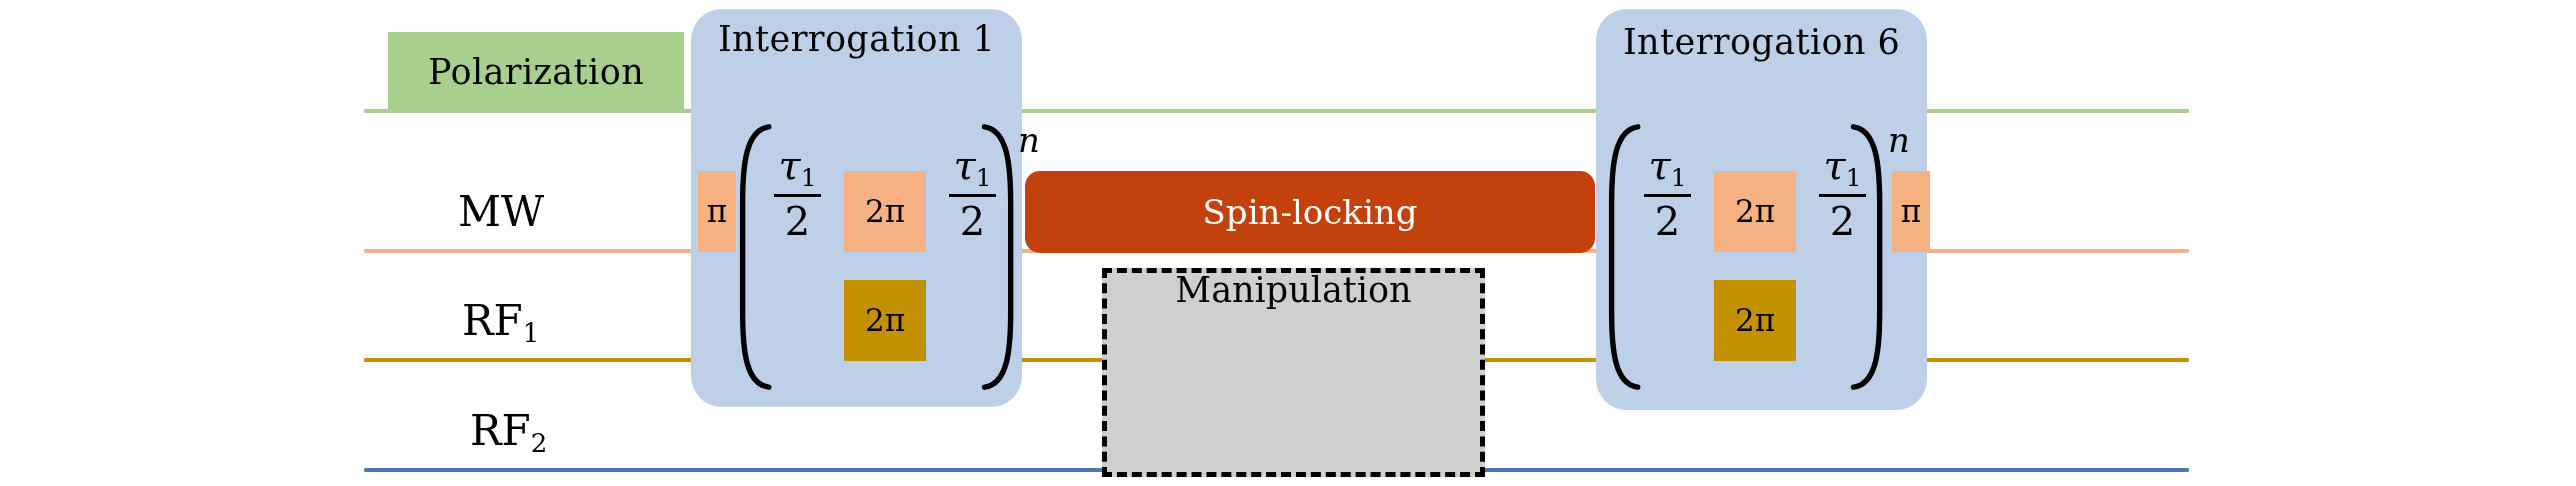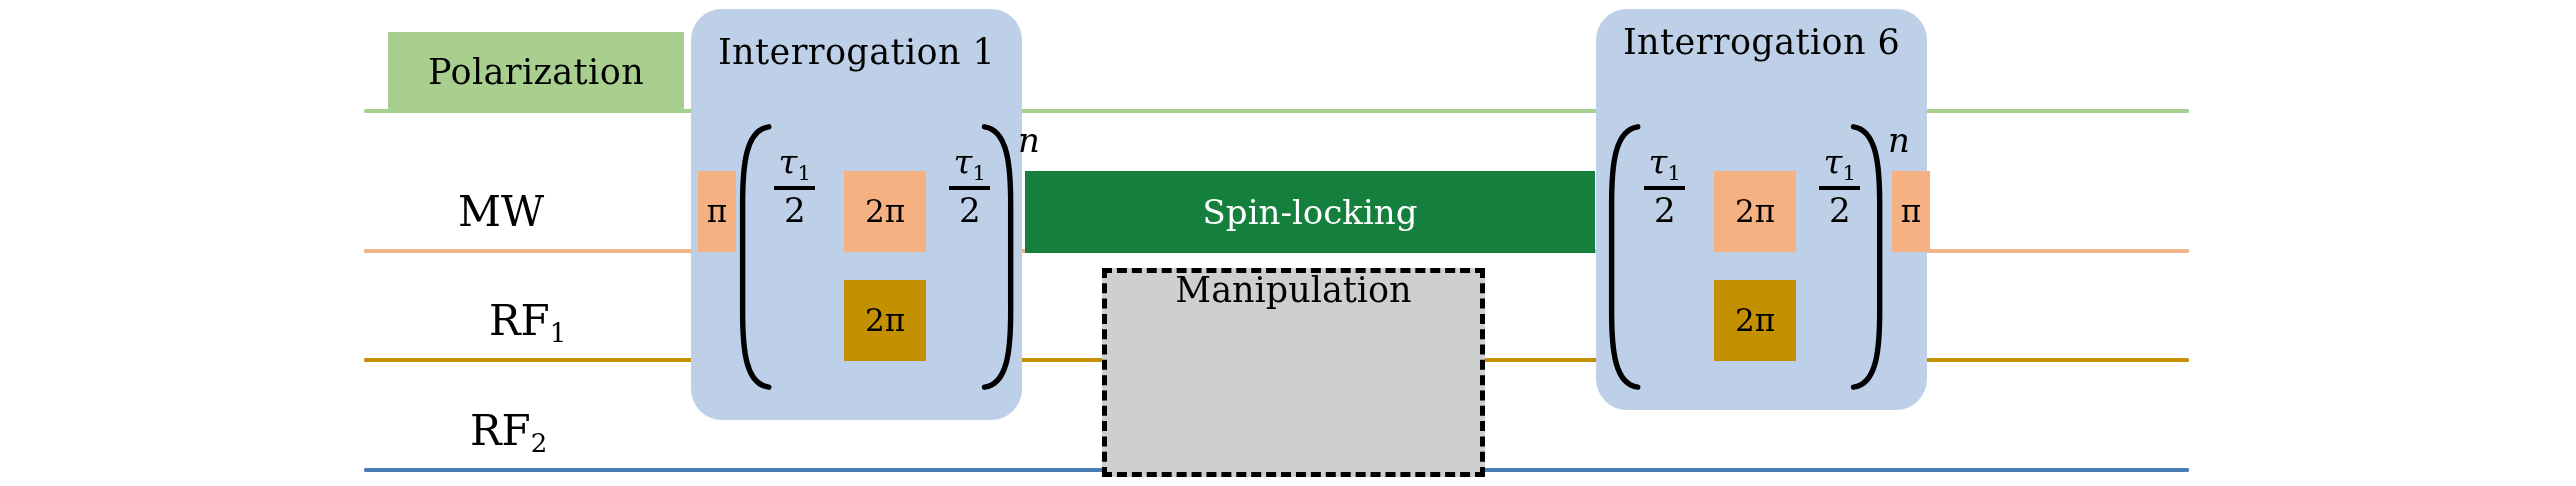--- a/index.html
+++ b/index.html
@@ -19,41 +19,41 @@
 
   .phase-label{font-size:35px;line-height:1;letter-spacing:0.4px;}
 
   
   .pulse{
     position:absolute;display:flex;align-items:center;justify-content:center;
     color:#000;white-space:nowrap;
   }
   .mw-pulse{background:#f6b183;}
   .rf1-pulse{background:#c39100;}
-  .lock-bar{background:#15803d;color:#ffffff;}
+  .lock-bar{background:#c2410c;color:#ffffff;border-radius:15px;}
   .pulse-label{font-size:31px;line-height:1;}
   .lock-label{font-size:34px;line-height:1;color:#ffffff;}
 
   
   .manip{
     position:absolute;background:#cfcfcf;
     border:5.4px dashed #000;
     display:flex;justify-content:center;
     box-sizing:border-box;
   }
   .manip-label{font-size:35px;line-height:1;color:#000;}
 
   
   .rowname{position:absolute;font-size:42px;line-height:1;color:#000;white-space:nowrap;}
   .rowname sub{font-size:.62em;vertical-align:-0.28em;}
 
   
   .frac{
     position:absolute;display:flex;flex-direction:column;align-items:center;
-    font-size:34px;line-height:1;color:#000;
+    font-size:40px;line-height:1;color:#000;
   }
   .frac .num{padding:0 4.6px 3.1px 4.6px;font-style:italic;}
   .frac .num sub{font-style:normal;font-size:.62em;vertical-align:-0.3em;}
   .frac .bar{width:100%;height:3.1px;background:#000;}
   .frac .den{padding:3.8px 4.6px 0 4.6px;}
 
   
   .bracket{position:absolute;}
   .bracket svg{display:block;overflow:visible;}
   .expo{position:absolute;font-size:34px;font-style:italic;line-height:1;color:#000;}
@@ -61,37 +61,37 @@
 </head>
 <body>
 
 <div id="stage">
 
   <div class="baseline" style="left:364px; top:109px; width:1825px; background:#a8cf8e;"></div>
   <div class="baseline" style="left:364px; top:249px; width:1825px; background:#f0b48a;"></div>
   <div class="baseline" style="left:364px; top:358px; width:1825px; background:#c39100;"></div>
   <div class="baseline" style="left:364px; top:468px; width:1825px; background:#4a7bb5;"></div>
 
-  <div class="phasebox blue-box" style="left:691px; top:9.2px; width:331px; height:385px; align-items:flex-start; padding-top:26px;">
+  <div class="phasebox blue-box" style="left:691px; top:9.2px; width:331px; height:385px; align-items:flex-start; padding-top:13px;">
     <span class="phase-label">Interrogation 1</span>
   </div>
 
   <div class="phasebox blue-box" style="left:1596px; top:9.2px; width:331px; height:385px; align-items:flex-start; padding-top:15.4px;">
     <span class="phase-label">Interrogation 6</span>
   </div>
 
   <div class="phasebox green-box" style="left:388px; top:32px; width:296px; height:80px;">
     <span class="phase-label">Polarization</span>
   </div>
 
 
   <div class="rowname" style="left:458px; top:191px;">
     <span>MW</span>
   </div>
-  <div class="rowname" style="left:462px; top:300px;margin-left:27px;">
+  <div class="rowname" style="left:462px; top:300px;">
     <span>RF</span><sub>1</sub>
   </div>
   <div class="rowname" style="left:470px; top:410px;">
     <span>RF</span><sub>2</sub>
   </div>
 
   <div class="pulse mw-pulse" style="left:698px; top:171px; width:38px; height:81px;">
     <span class="pulse-label">π</span>
   </div>
 

